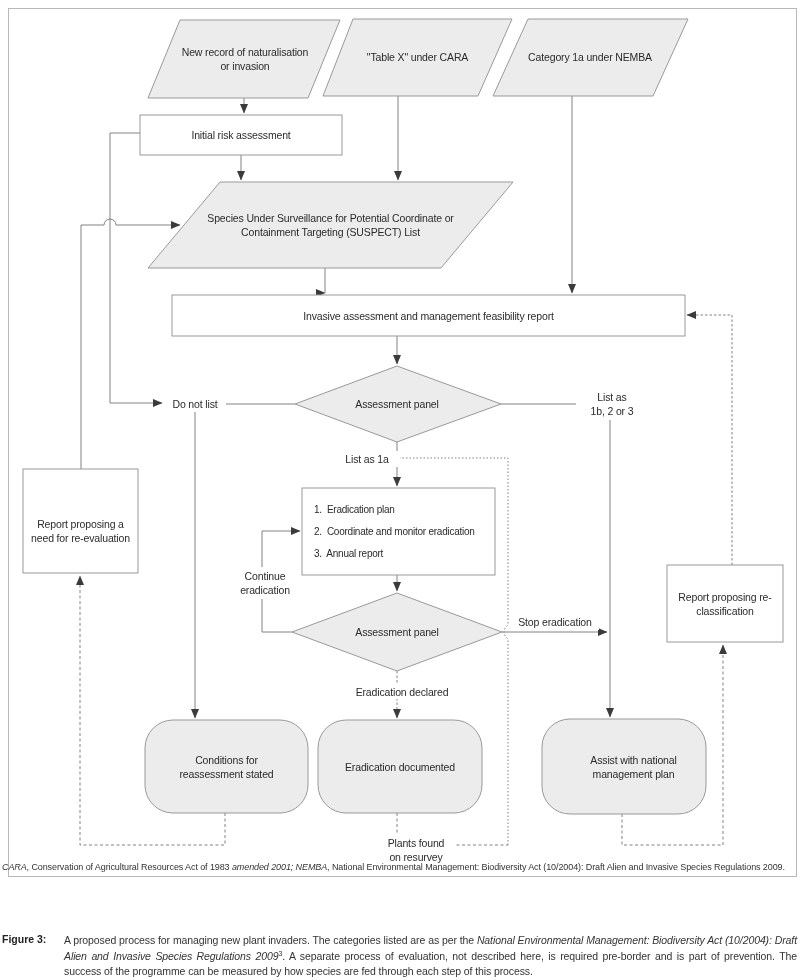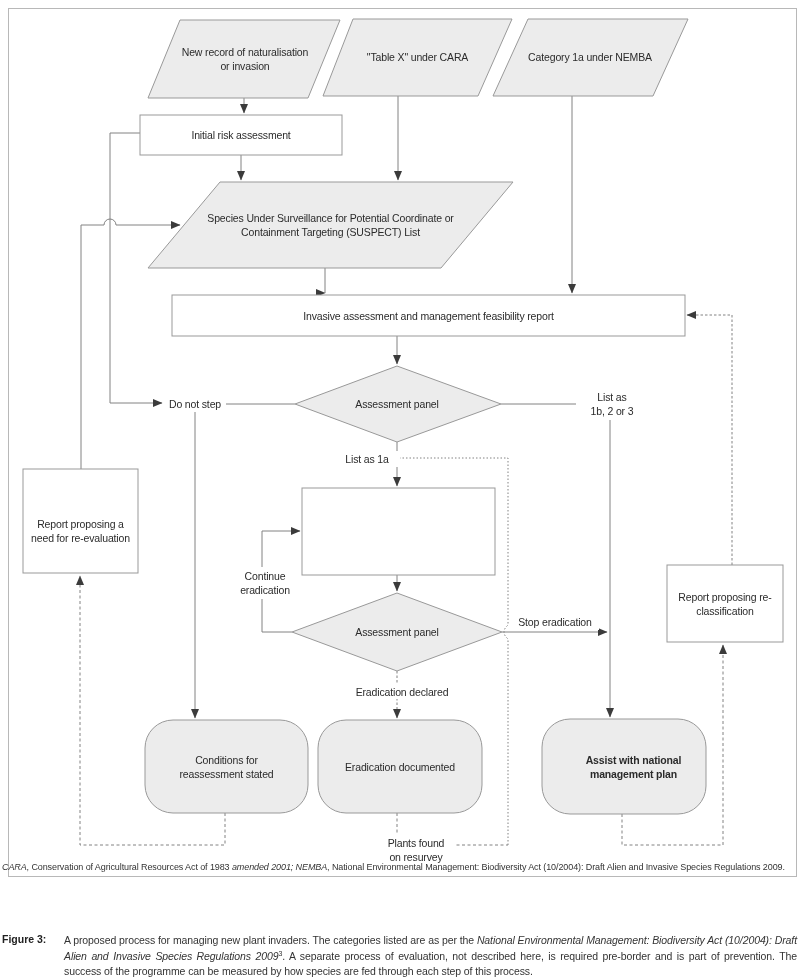--- a/index.html
+++ b/index.html
@@ -83,33 +83,38 @@
   <div class="lbl" style="left:160px;top:30px;width:170px;height:58px;">New record of naturalisation
 or invasion</div>
   <div class="lbl" style="left:335px;top:38px;width:165px;height:38px;">"Table X" under CARA</div>
   <div class="lbl" style="left:505px;top:38px;width:170px;height:38px;">Category 1a under NEMBA</div>
   <div class="lbl" style="left:140px;top:115px;width:202px;height:40px;">Initial risk assessment</div>
   <div class="lbl" style="left:178px;top:195px;width:305px;height:60px;">Species Under Surveillance for Potential Coordinate or
 Containment Targeting (SUSPECT) List</div>
   <div class="lbl" style="left:172px;top:295px;width:513px;height:41px;">Invasive assessment and management feasibility report</div>
   <div class="lbl" style="left:320px;top:384px;width:154px;height:40px;">Assessment panel</div>
 
+  <div class="lbl steps" style="left:314px;top:488px;width:180px;height:87px;">
+    <div class="step">1.  Eradication plan</div>
+    <div class="step">2.  Coordinate and monitor eradication</div>
+    <div class="step">3.  Annual report</div>
+  </div>
 
   <div class="lbl" style="left:320px;top:612px;width:154px;height:40px;">Assessment panel</div>
   <div class="lbl" style="left:25px;top:469px;width:111px;height:124px;">Report proposing a
 need for re-evaluation</div>
   <div class="lbl" style="left:669px;top:565px;width:112px;height:77px;">Report proposing re-
 classification</div>
   <div class="lbl" style="left:145px;top:720px;width:163px;height:93px;">Conditions for
 reassessment stated</div>
   <div class="lbl" style="left:318px;top:720px;width:164px;height:93px;">Eradication documented</div>
-  <div class="lbl" style="left:542px;top:719px;width:183px;height:95px;font-weight:bold;">Assist with national
+  <div class="lbl" style="left:542px;top:719px;width:183px;height:95px;">Assist with national
 management plan</div>
 
-  <div class="lbl bg" style="left:164px;top:396px;width:58px;height:16px;">Do not step</div>
+  <div class="lbl bg" style="left:164px;top:396px;width:58px;height:16px;">Do not list</div>
   <div class="lbl bg" style="left:578px;top:388px;width:64px;height:32px;">List as
 1b, 2 or 3</div>
   <div class="lbl bg" style="left:336px;top:451px;width:58px;height:16px;">List as 1a</div>
   <div class="lbl bg" style="left:233px;top:567px;width:60px;height:32px;">Continue
 eradication</div>
   <div class="lbl bg" style="left:511px;top:614px;width:84px;height:16px;">Stop eradication</div>
   <div class="lbl bg" style="left:352px;top:684px;width:96px;height:15px;">Eradication declared</div>
   <div class="lbl bg" style="left:376px;top:834px;width:76px;height:31px;">Plants found
 on resurvey</div>
 

